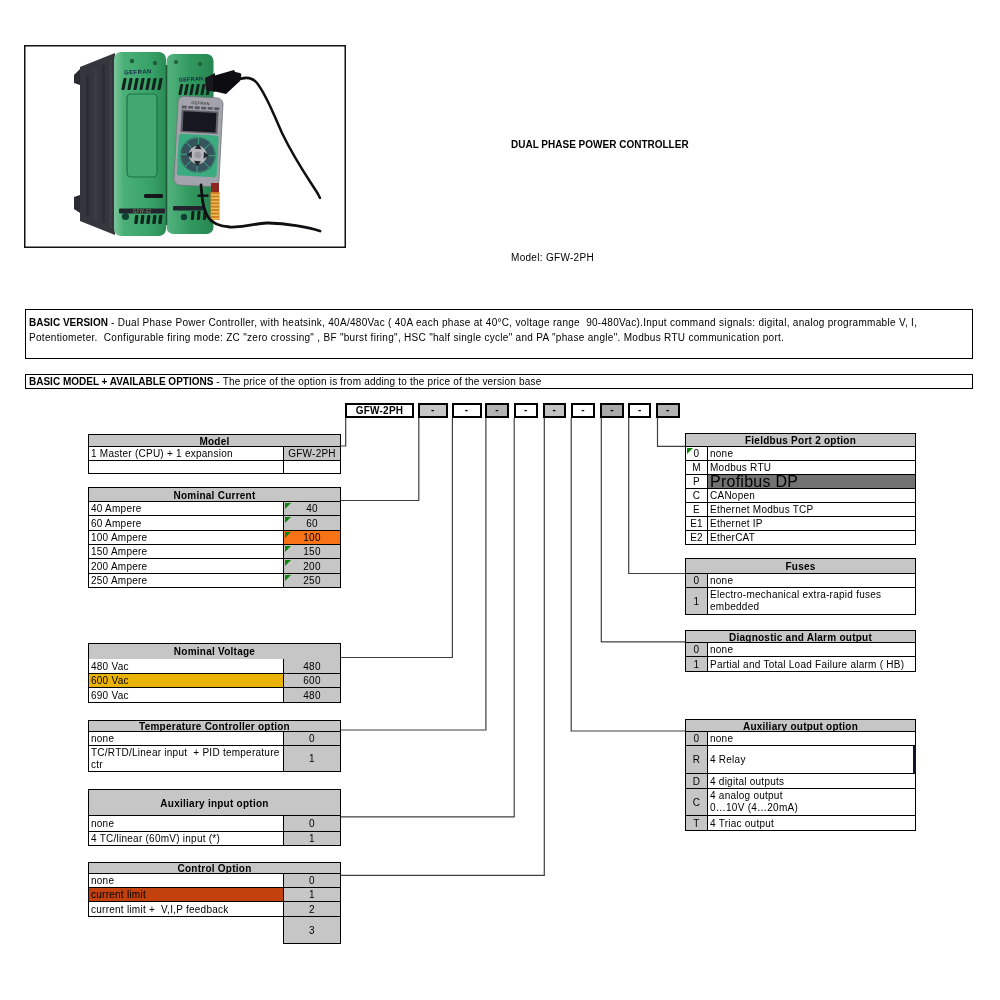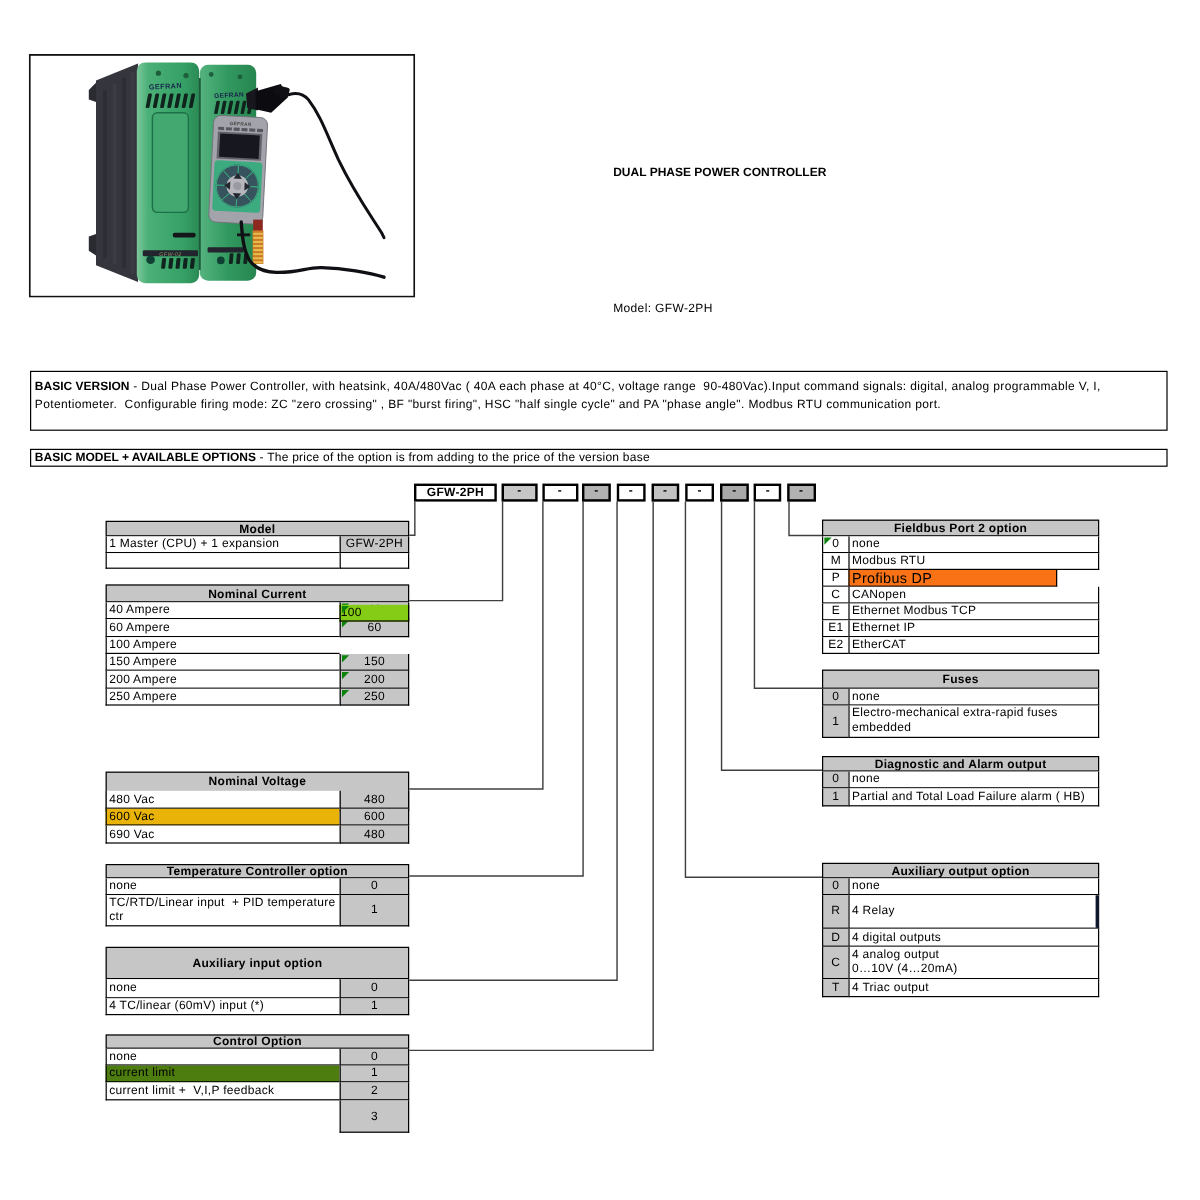--- a/index.html
+++ b/index.html
@@ -37,21 +37,21 @@
 <div class="c" style="left:88px;top:447px;width:195px;height:14px;background:#fff;font-size:10px;border-left:1px solid #000;border-bottom:1px solid #000;line-height:14px;padding-left:2px;white-space:nowrap;overflow:hidden">1 Master (CPU) + 1 expansion</div>
 <div class="c" style="left:283px;top:447px;width:58px;height:14px;background:#c6c6c6;font-size:10px;border-left:1px solid #000;border-right:1px solid #000;border-bottom:1px solid #000;text-align:center;line-height:14px;white-space:nowrap;overflow:hidden">GFW-2PH</div>
 <div class="c" style="left:88px;top:461px;width:195px;height:13px;background:#fff;font-size:10px;border-left:1px solid #000;border-bottom:1px solid #000;line-height:13px;padding-left:2px;white-space:nowrap;overflow:hidden"></div>
 <div class="c" style="left:283px;top:461px;width:58px;height:13px;background:#fff;font-size:10px;border-left:1px solid #000;border-right:1px solid #000;border-bottom:1px solid #000;text-align:center;line-height:13px;white-space:nowrap;overflow:hidden"></div>
 <div class="c" style="left:88px;top:487px;width:253px;height:15px;background:#c6c6c6;font-size:10px;border-left:1px solid #000;border-right:1px solid #000;border-top:1px solid #000;border-bottom:1px solid #000;font-weight:bold;text-align:center;line-height:15px;white-space:nowrap;overflow:hidden">Nominal Current</div>
 <div class="c" style="left:88px;top:502px;width:195px;height:14px;background:#fff;font-size:10px;border-left:1px solid #000;border-bottom:1px solid #000;line-height:14px;padding-left:2px;white-space:nowrap;overflow:hidden">40 Ampere</div>
 <div class="c" style="left:283px;top:502px;width:58px;height:14px;background:#c6c6c6;font-size:10px;border-left:1px solid #000;border-right:1px solid #000;border-bottom:1px solid #000;text-align:center;line-height:14px;white-space:nowrap;overflow:hidden"><span class="tri"></span>40</div>
 <div class="c" style="left:88px;top:516px;width:195px;height:15px;background:#fff;font-size:10px;border-left:1px solid #000;border-bottom:1px solid #000;line-height:15px;padding-left:2px;white-space:nowrap;overflow:hidden">60 Ampere</div>
 <div class="c" style="left:283px;top:516px;width:58px;height:15px;background:#c6c6c6;font-size:10px;border-left:1px solid #000;border-right:1px solid #000;border-bottom:1px solid #000;text-align:center;line-height:15px;white-space:nowrap;overflow:hidden"><span class="tri"></span>60</div>
 <div class="c" style="left:88px;top:531px;width:195px;height:14px;background:#fff;font-size:10px;border-left:1px solid #000;border-bottom:1px solid #000;line-height:14px;padding-left:2px;white-space:nowrap;overflow:hidden">100 Ampere</div>
-<div class="c" style="left:283px;top:504px;width:58px;height:14px;background:#84cc16;font-size:10px;border-left:1px solid #000;border-right:1px solid #000;border-bottom:1px solid #000;text-align:left;line-height:14px;white-space:nowrap;overflow:hidden"><span class="tri"></span>100</div>
+<div class="c" style="left:283px;top:531px;width:58px;height:14px;background:#f97316;font-size:10px;border-left:1px solid #000;border-right:1px solid #000;border-bottom:1px solid #000;text-align:center;line-height:14px;white-space:nowrap;overflow:hidden"><span class="tri"></span>100</div>
 <div class="c" style="left:88px;top:545px;width:195px;height:14px;background:#fff;font-size:10px;border-left:1px solid #000;border-bottom:1px solid #000;line-height:14px;padding-left:2px;white-space:nowrap;overflow:hidden">150 Ampere</div>
 <div class="c" style="left:283px;top:545px;width:58px;height:14px;background:#c6c6c6;font-size:10px;border-left:1px solid #000;border-right:1px solid #000;border-bottom:1px solid #000;text-align:center;line-height:14px;white-space:nowrap;overflow:hidden"><span class="tri"></span>150</div>
 <div class="c" style="left:88px;top:559px;width:195px;height:15px;background:#fff;font-size:10px;border-left:1px solid #000;border-bottom:1px solid #000;line-height:15px;padding-left:2px;white-space:nowrap;overflow:hidden">200 Ampere</div>
 <div class="c" style="left:283px;top:559px;width:58px;height:15px;background:#c6c6c6;font-size:10px;border-left:1px solid #000;border-right:1px solid #000;border-bottom:1px solid #000;text-align:center;line-height:15px;white-space:nowrap;overflow:hidden"><span class="tri"></span>200</div>
 <div class="c" style="left:88px;top:574px;width:195px;height:14px;background:#fff;font-size:10px;border-left:1px solid #000;border-bottom:1px solid #000;line-height:14px;padding-left:2px;white-space:nowrap;overflow:hidden">250 Ampere</div>
 <div class="c" style="left:283px;top:574px;width:58px;height:14px;background:#c6c6c6;font-size:10px;border-left:1px solid #000;border-right:1px solid #000;border-bottom:1px solid #000;text-align:center;line-height:14px;white-space:nowrap;overflow:hidden"><span class="tri"></span>250</div>
 <div class="c" style="left:88px;top:643px;width:253px;height:33px;background:#c6c6c6;font-size:10px;border-left:1px solid #000;border-right:1px solid #000;border-top:1px solid #000;border-bottom:1px solid #000;font-weight:bold;text-align:center;line-height:16px;white-space:nowrap;overflow:hidden">Nominal Voltage</div>
 <div class="c" style="left:88px;top:659px;width:195px;height:15px;background:#fff;font-size:10px;border-left:1px solid #000;border-bottom:1px solid #000;line-height:15px;padding-left:2px;white-space:nowrap;overflow:hidden">480 Vac</div>
 <div class="c" style="left:283px;top:659px;width:58px;height:15px;background:#c6c6c6;font-size:10px;border-left:1px solid #000;border-right:1px solid #000;border-bottom:1px solid #000;text-align:center;line-height:15px;white-space:nowrap;overflow:hidden">480</div>
 <div class="c" style="left:88px;top:674px;width:195px;height:14px;background:#eab308;font-size:10px;border-left:1px solid #000;border-bottom:1px solid #000;line-height:14px;padding-left:2px;white-space:nowrap;overflow:hidden">600 Vac</div>
@@ -64,32 +64,32 @@
 <div class="c" style="left:88px;top:746px;width:195px;height:26px;background:#fff;font-size:10px;border-left:1px solid #000;border-bottom:1px solid #000;padding-top:1px;line-height:12px;padding-left:2px;overflow:hidden">TC/RTD/Linear input&nbsp; + PID temperature<br>ctr</div>
 <div class="c" style="left:283px;top:746px;width:58px;height:26px;background:#c6c6c6;font-size:10px;border-left:1px solid #000;border-right:1px solid #000;border-bottom:1px solid #000;text-align:center;line-height:26px;white-space:nowrap;overflow:hidden">1</div>
 <div class="c" style="left:88px;top:789px;width:253px;height:27px;background:#c6c6c6;font-size:10px;border-left:1px solid #000;border-right:1px solid #000;border-top:1px solid #000;border-bottom:1px solid #000;font-weight:bold;text-align:center;line-height:27px;white-space:nowrap;overflow:hidden">Auxiliary input option</div>
 <div class="c" style="left:88px;top:816px;width:195px;height:16px;background:#fff;font-size:10px;border-left:1px solid #000;border-bottom:1px solid #000;line-height:16px;padding-left:2px;white-space:nowrap;overflow:hidden">none</div>
 <div class="c" style="left:283px;top:816px;width:58px;height:16px;background:#c6c6c6;font-size:10px;border-left:1px solid #000;border-right:1px solid #000;border-bottom:1px solid #000;text-align:center;line-height:16px;white-space:nowrap;overflow:hidden">0</div>
 <div class="c" style="left:88px;top:832px;width:195px;height:14px;background:#fff;font-size:10px;border-left:1px solid #000;border-bottom:1px solid #000;line-height:14px;padding-left:2px;white-space:nowrap;overflow:hidden">4 TC/linear (60mV) input (*)</div>
 <div class="c" style="left:283px;top:832px;width:58px;height:14px;background:#c6c6c6;font-size:10px;border-left:1px solid #000;border-right:1px solid #000;border-bottom:1px solid #000;text-align:center;line-height:14px;white-space:nowrap;overflow:hidden">1</div>
 <div class="c" style="left:88px;top:862px;width:253px;height:12px;background:#c6c6c6;font-size:10px;border-left:1px solid #000;border-right:1px solid #000;border-top:1px solid #000;border-bottom:1px solid #000;font-weight:bold;text-align:center;line-height:12px;white-space:nowrap;overflow:hidden">Control Option</div>
 <div class="c" style="left:88px;top:874px;width:195px;height:14px;background:#fff;font-size:10px;border-left:1px solid #000;border-bottom:1px solid #000;line-height:14px;padding-left:2px;white-space:nowrap;overflow:hidden">none</div>
 <div class="c" style="left:283px;top:874px;width:58px;height:14px;background:#c6c6c6;font-size:10px;border-left:1px solid #000;border-right:1px solid #000;border-bottom:1px solid #000;text-align:center;line-height:14px;white-space:nowrap;overflow:hidden">0</div>
-<div class="c" style="left:88px;top:888px;width:195px;height:14px;background:#4d7c0f;font-size:10px;border-left:1px solid #000;border-bottom:1px solid #000;line-height:14px;padding-left:2px;white-space:nowrap;overflow:hidden">current limit</div>
+<div class="c" style="left:88px;top:888px;width:195px;height:14px;background:#c2410c;font-size:10px;border-left:1px solid #000;border-bottom:1px solid #000;line-height:14px;padding-left:2px;white-space:nowrap;overflow:hidden">current limit</div>
 <div class="c" style="left:283px;top:888px;width:58px;height:14px;background:#c6c6c6;font-size:10px;border-left:1px solid #000;border-right:1px solid #000;border-bottom:1px solid #000;text-align:center;line-height:14px;white-space:nowrap;overflow:hidden">1</div>
 <div class="c" style="left:88px;top:902px;width:195px;height:15px;background:#fff;font-size:10px;border-left:1px solid #000;border-bottom:1px solid #000;line-height:15px;padding-left:2px;white-space:nowrap;overflow:hidden">current limit +&nbsp; V,I,P feedback</div>
 <div class="c" style="left:283px;top:902px;width:58px;height:15px;background:#c6c6c6;font-size:10px;border-left:1px solid #000;border-right:1px solid #000;border-bottom:1px solid #000;text-align:center;line-height:15px;white-space:nowrap;overflow:hidden">2</div>
 <div class="c" style="left:283px;top:917px;width:58px;height:27px;background:#c6c6c6;font-size:10px;border-left:1px solid #000;border-right:1px solid #000;border-bottom:1px solid #000;text-align:center;line-height:27px;white-space:nowrap;overflow:hidden">3</div>
 <div class="c" style="left:685px;top:433px;width:231px;height:14px;background:#c6c6c6;font-size:10px;border-left:1px solid #000;border-right:1px solid #000;border-top:1px solid #000;border-bottom:1px solid #000;font-weight:bold;text-align:center;line-height:14px;white-space:nowrap;overflow:hidden">Fieldbus Port 2 option</div>
 <div class="c" style="left:685px;top:447px;width:22px;height:14px;background:#fff;font-size:10px;border-left:1px solid #000;border-bottom:1px solid #000;text-align:center;line-height:14px;white-space:nowrap;overflow:hidden"><span class="tri"></span>0</div>
 <div class="c" style="left:707px;top:447px;width:209px;height:14px;background:#fff;font-size:10px;border-left:1px solid #000;border-right:1px solid #000;border-bottom:1px solid #000;line-height:14px;padding-left:2px;white-space:nowrap;overflow:hidden">none</div>
 <div class="c" style="left:685px;top:461px;width:22px;height:14px;background:#fff;font-size:10px;border-left:1px solid #000;border-bottom:1px solid #000;text-align:center;line-height:14px;white-space:nowrap;overflow:hidden">M</div>
 <div class="c" style="left:707px;top:461px;width:209px;height:14px;background:#fff;font-size:10px;border-left:1px solid #000;border-right:1px solid #000;border-bottom:1px solid #000;line-height:14px;padding-left:2px;white-space:nowrap;overflow:hidden">Modbus RTU</div>
 <div class="c" style="left:685px;top:475px;width:22px;height:14px;background:#fff;font-size:10px;border-left:1px solid #000;border-bottom:1px solid #000;text-align:center;line-height:14px;white-space:nowrap;overflow:hidden">P</div>
-<div class="c" style="left:707px;top:475px;width:174px;height:14px;background:#f97316;font-size:12px;border-left:1px solid #000;border-right:1px solid #000;border-bottom:1px solid #000;line-height:14px;padding-left:2px;white-space:nowrap;overflow:hidden">Profibus DP</div>
+<div class="c" style="left:707px;top:475px;width:209px;height:14px;background:#737373;font-size:16px;border-left:1px solid #000;border-right:1px solid #000;border-bottom:1px solid #000;line-height:14px;padding-left:2px;white-space:nowrap;overflow:hidden">Profibus DP</div>
 <div class="c" style="left:685px;top:489px;width:22px;height:14px;background:#fff;font-size:10px;border-left:1px solid #000;border-bottom:1px solid #000;text-align:center;line-height:14px;white-space:nowrap;overflow:hidden">C</div>
 <div class="c" style="left:707px;top:489px;width:209px;height:14px;background:#fff;font-size:10px;border-left:1px solid #000;border-right:1px solid #000;border-bottom:1px solid #000;line-height:14px;padding-left:2px;white-space:nowrap;overflow:hidden">CANopen</div>
 <div class="c" style="left:685px;top:503px;width:22px;height:14px;background:#fff;font-size:10px;border-left:1px solid #000;border-bottom:1px solid #000;text-align:center;line-height:14px;white-space:nowrap;overflow:hidden">E</div>
 <div class="c" style="left:707px;top:503px;width:209px;height:14px;background:#fff;font-size:10px;border-left:1px solid #000;border-right:1px solid #000;border-bottom:1px solid #000;line-height:14px;padding-left:2px;white-space:nowrap;overflow:hidden">Ethernet Modbus TCP</div>
 <div class="c" style="left:685px;top:517px;width:22px;height:14px;background:#fff;font-size:10px;border-left:1px solid #000;border-bottom:1px solid #000;text-align:center;line-height:14px;white-space:nowrap;overflow:hidden">E1</div>
 <div class="c" style="left:707px;top:517px;width:209px;height:14px;background:#fff;font-size:10px;border-left:1px solid #000;border-right:1px solid #000;border-bottom:1px solid #000;line-height:14px;padding-left:2px;white-space:nowrap;overflow:hidden">Ethernet IP</div>
 <div class="c" style="left:685px;top:531px;width:22px;height:14px;background:#fff;font-size:10px;border-left:1px solid #000;border-bottom:1px solid #000;text-align:center;line-height:14px;white-space:nowrap;overflow:hidden">E2</div>
 <div class="c" style="left:707px;top:531px;width:209px;height:14px;background:#fff;font-size:10px;border-left:1px solid #000;border-right:1px solid #000;border-bottom:1px solid #000;line-height:14px;padding-left:2px;white-space:nowrap;overflow:hidden">EtherCAT</div>
 <div class="c" style="left:685px;top:558px;width:231px;height:16px;background:#c6c6c6;font-size:10px;border-left:1px solid #000;border-right:1px solid #000;border-top:1px solid #000;border-bottom:1px solid #000;font-weight:bold;text-align:center;line-height:16px;white-space:nowrap;overflow:hidden">Fuses</div>
 <div class="c" style="left:685px;top:574px;width:22px;height:14px;background:#c6c6c6;font-size:10px;border-left:1px solid #000;border-bottom:1px solid #000;text-align:center;line-height:14px;white-space:nowrap;overflow:hidden">0</div>

